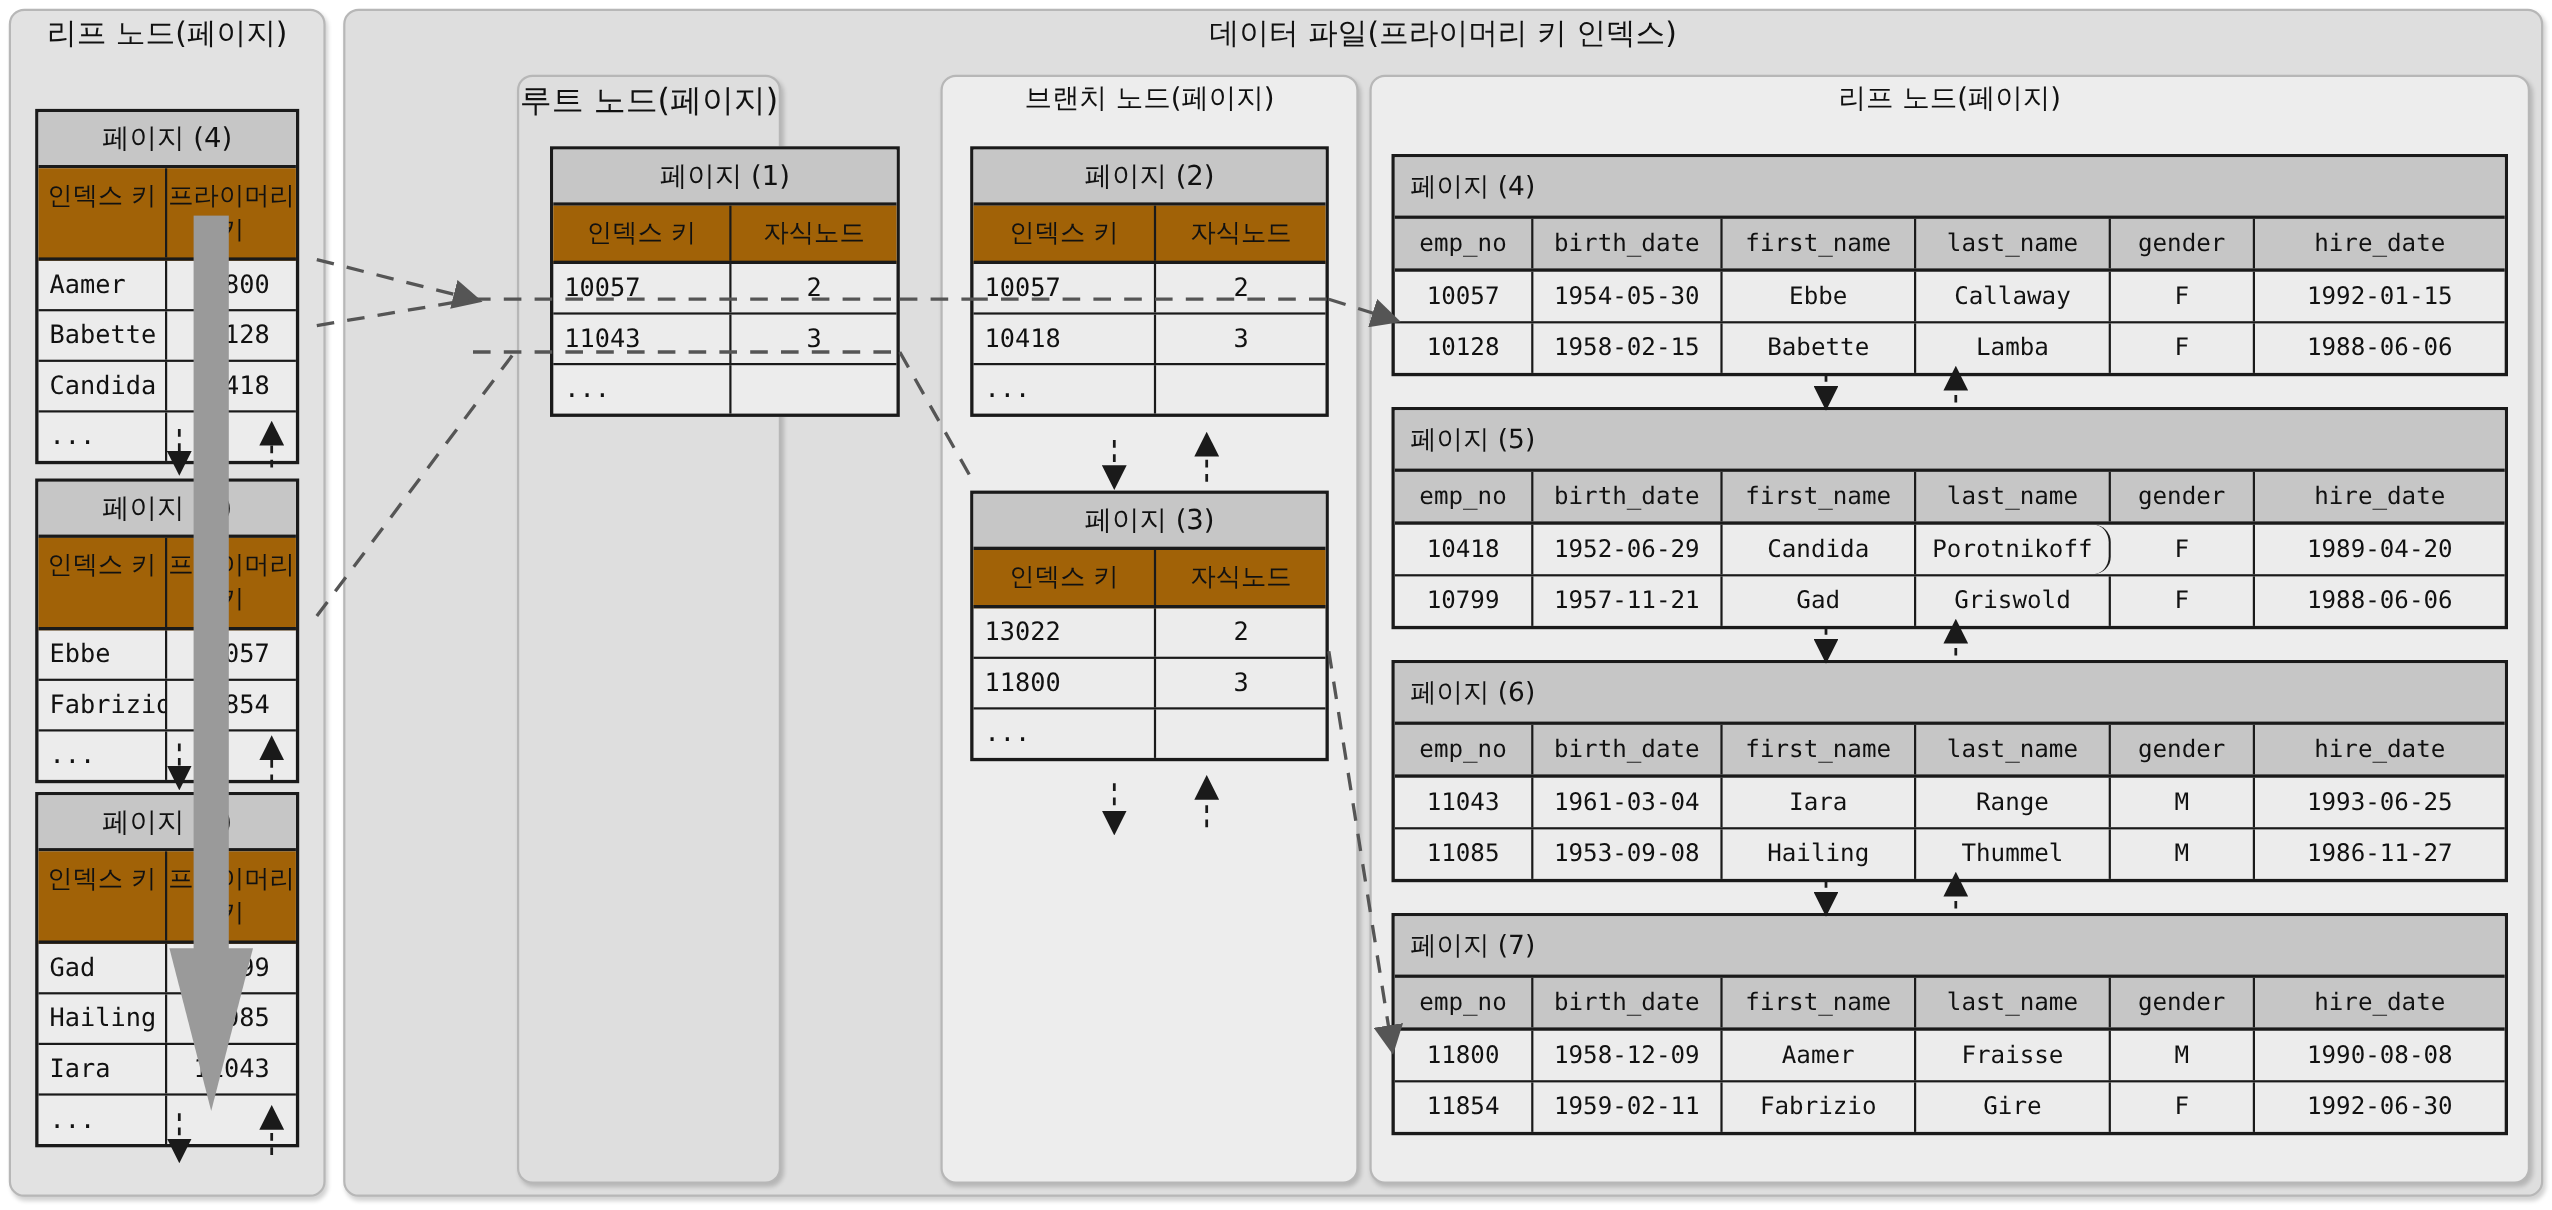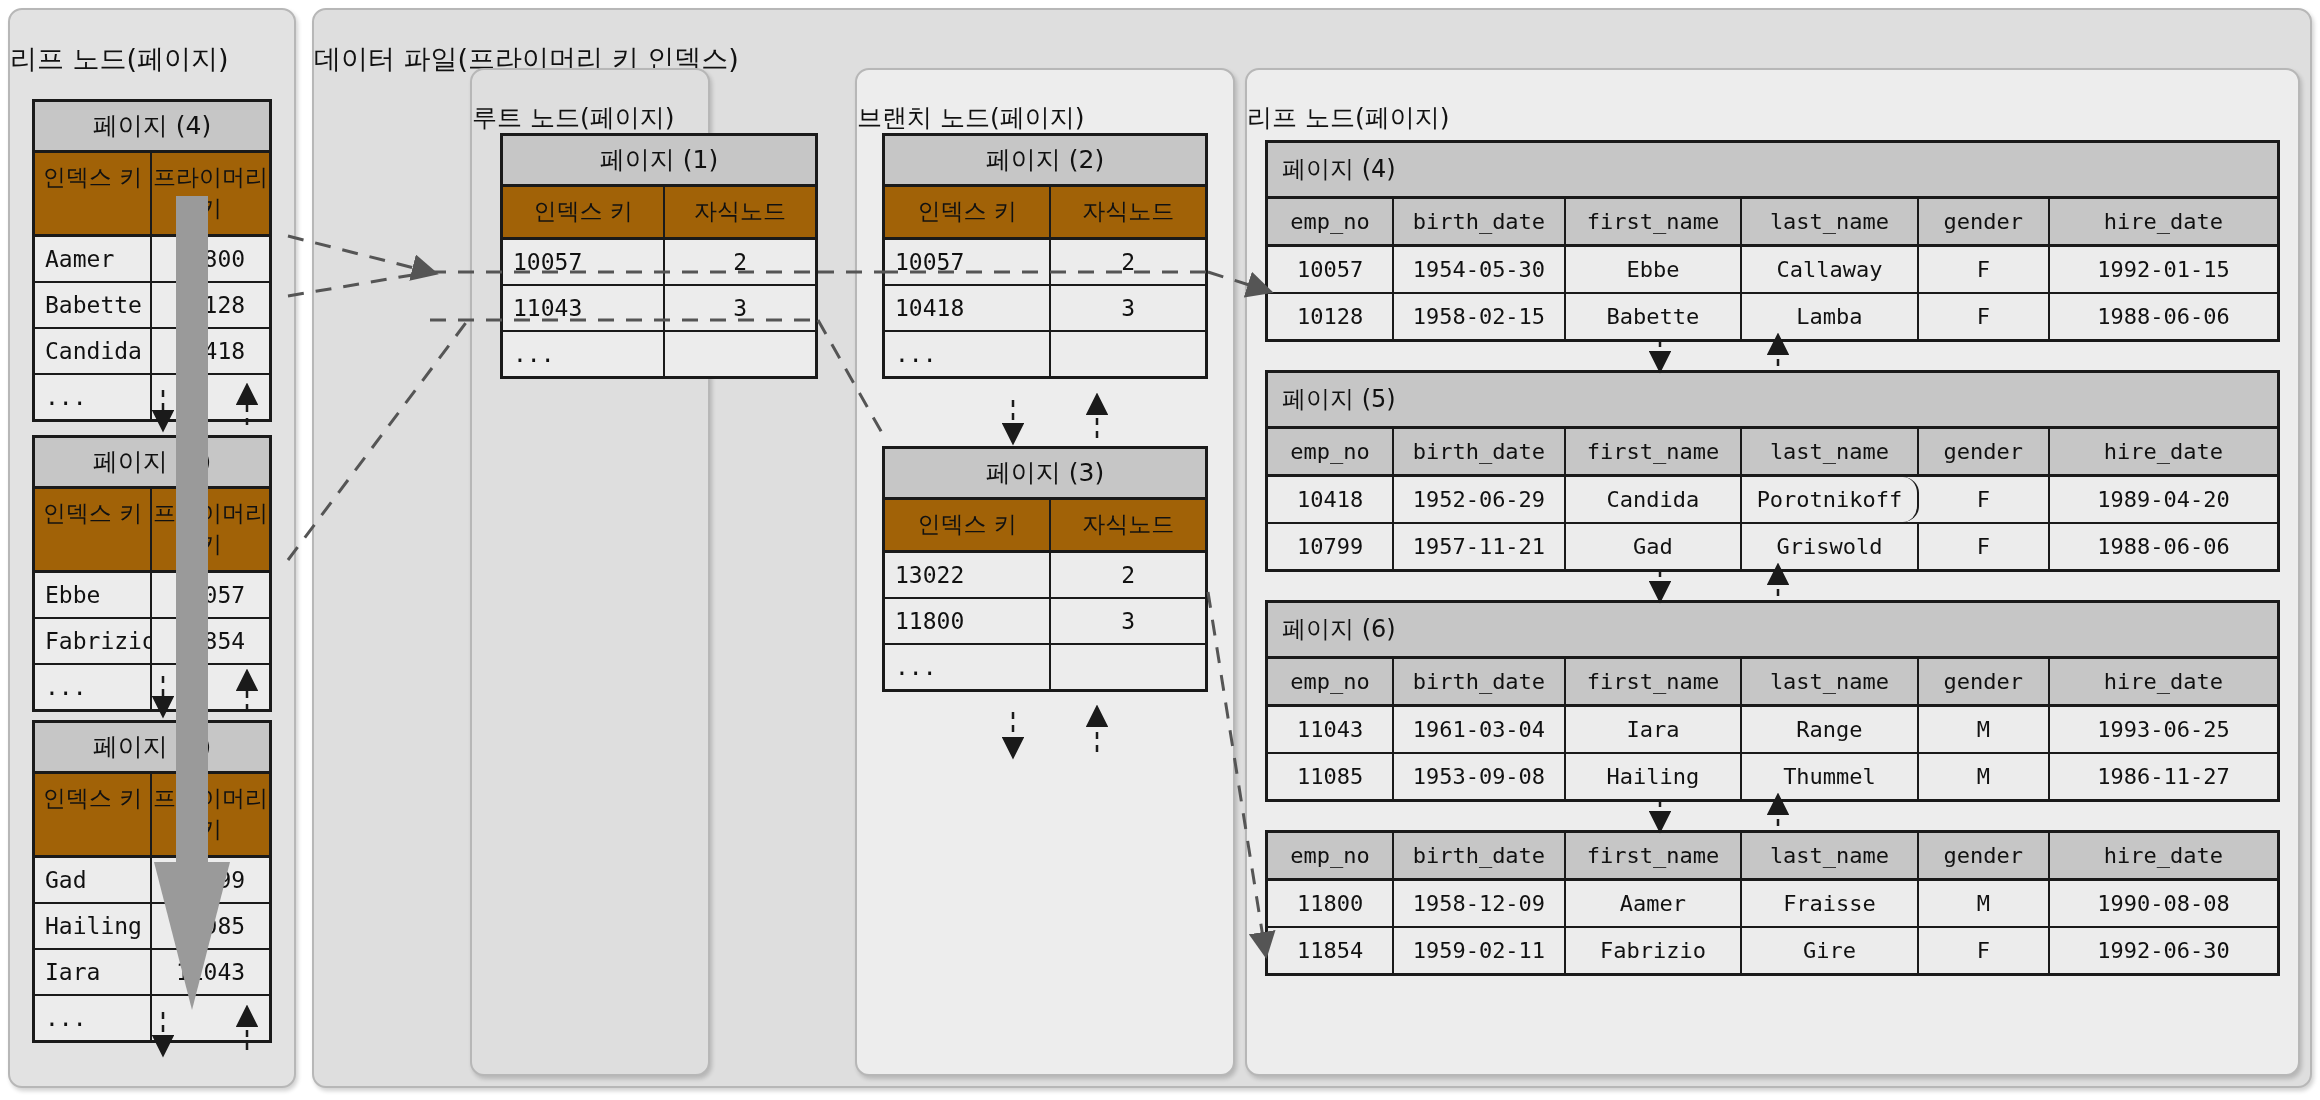--- a/index.html
+++ b/index.html
@@ -17,23 +17,24 @@
 
   
   .panel {
     position: absolute;
     border: 2px solid #b7b7b7;
     border-radius: 14px;
     background: #e2e2e2;
     box-shadow: 2px 3px 4px rgba(0,0,0,0.18);
   }
   .panel-title {
+    text-align: center;
     font-size: 27px;
     color: #111;
-    padding-top: 31px;
+    padding-top: 2px;
     letter-spacing: 0px;
     font-family: "DejaVu Sans", sans-serif;
   }
 
   
   .ntable {
     position: absolute;
     border: 3px solid #1a1a1a;
     background: #ececec;
     border-collapse: collapse;
@@ -118,21 +119,21 @@
 
   <div class="panel" id="panel-left" style="left:8px; top:8px; width:288px; height:1080px; background:#e2e2e2;">
     <div class="panel-title">리프 노드(페이지)</div>
   </div>
 
   <div class="panel" id="panel-datafile" style="left:312px; top:8px; width:2000px; height:1080px; background:#dedede;">
     <div class="panel-title">데이터 파일(프라이머리 키 인덱스)</div>
   </div>
 
   <div class="panel" id="panel-root" style="left:470px; top:68px; width:240px; height:1008px; background:#dedede;">
-    <div class="panel-title" style="font-size:25px;">루트 노드(페이지)</div>
+    <div class="panel-title" style="font-size:29px;">루트 노드(페이지)</div>
   </div>
 
   <div class="panel" id="panel-branch" style="left:855px; top:68px; width:380px; height:1008px; background:#ededed;">
     <div class="panel-title" style="font-size:25px;">브랜치 노드(페이지)</div>
   </div>
 
   <div class="panel" id="panel-leaf" style="left:1245px; top:68px; width:1055px; height:1008px; background:#ededed;">
     <div class="panel-title" style="font-size:25px;">리프 노드(페이지)</div>
   </div>
 
@@ -342,20 +343,21 @@
       <div style="width:12.5%;">11085</div>
       <div style="width:17%;">1953-09-08</div>
       <div style="width:17.5%;">Hailing</div>
       <div style="width:17.5%;">Thummel</div>
       <div style="width:13%;">M</div>
       <div style="width:22.5%;">1986-11-27</div>
     </div>
   </div>
 
   <div class="dtable" style="left:1265px; top:830px; width:1015px;">
+    <div class="dpage">페이지 (7)</div>
     <div class="drow hdr">
       <div style="width:12.5%;">emp_no</div>
       <div style="width:17%;">birth_date</div>
       <div style="width:17.5%;">first_name</div>
       <div style="width:17.5%;">last_name</div>
       <div style="width:13%;">gender</div>
       <div style="width:22.5%;">hire_date</div>
     </div>
     <div class="drow">
       <div style="width:12.5%;">11800</div>

